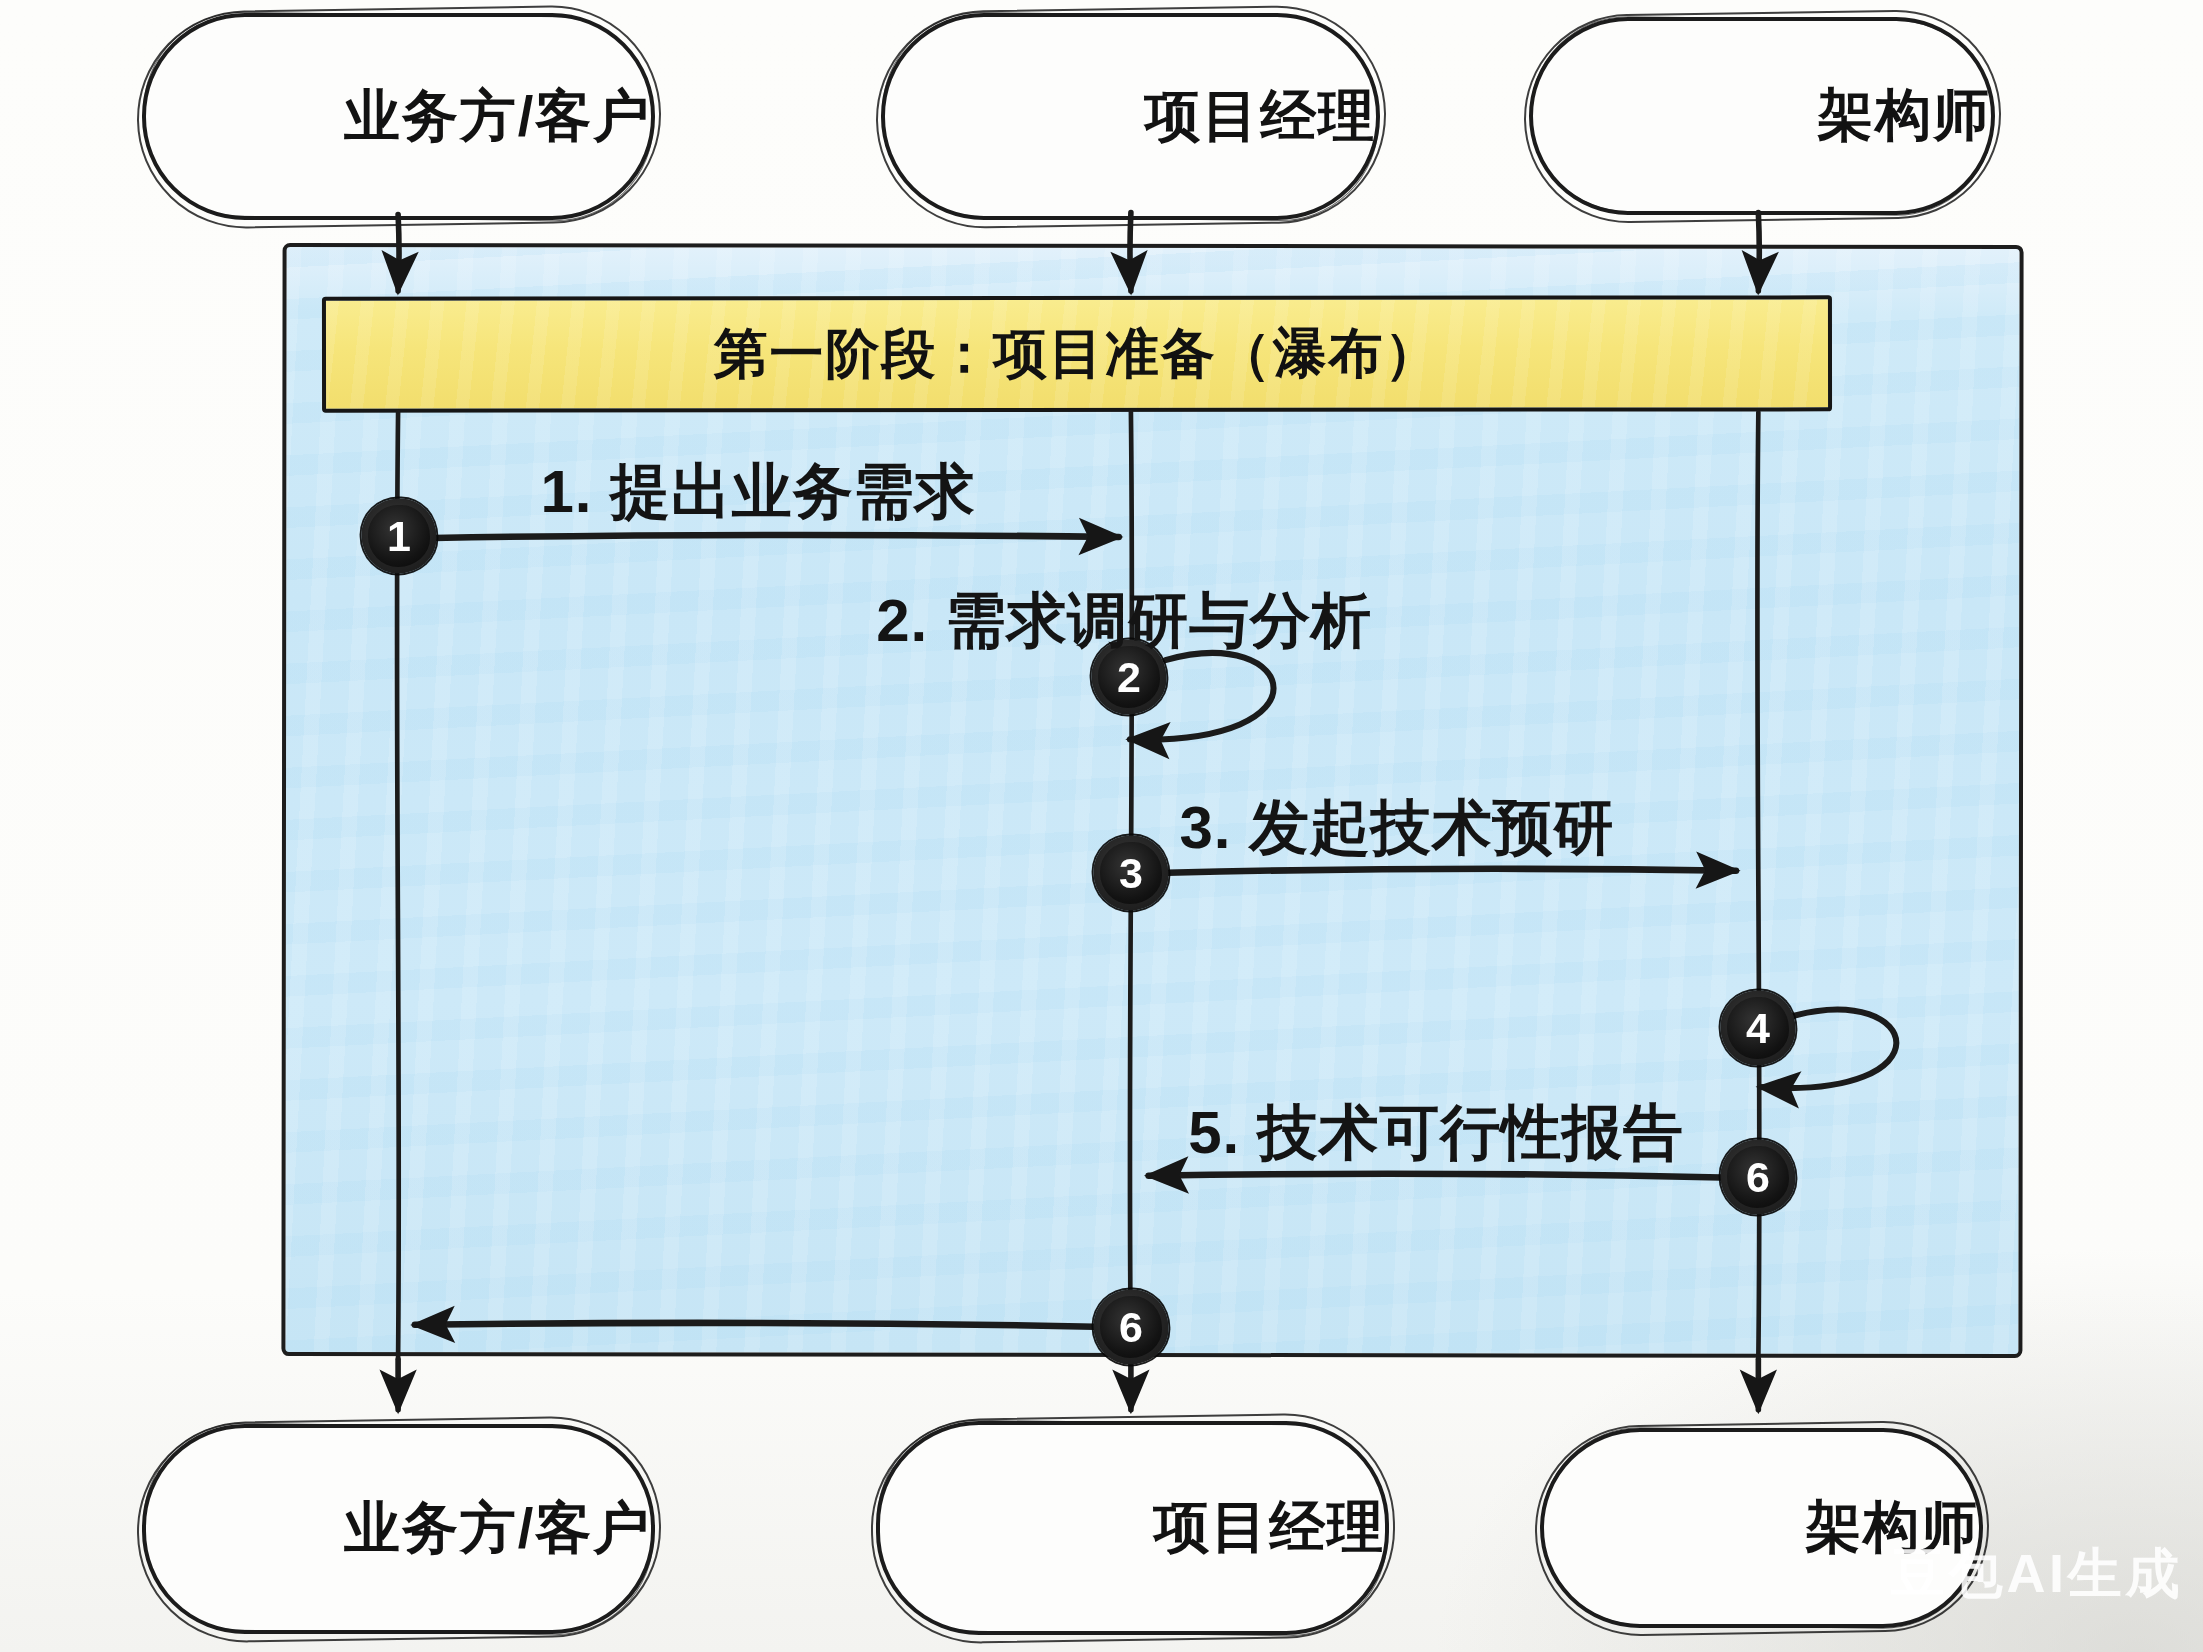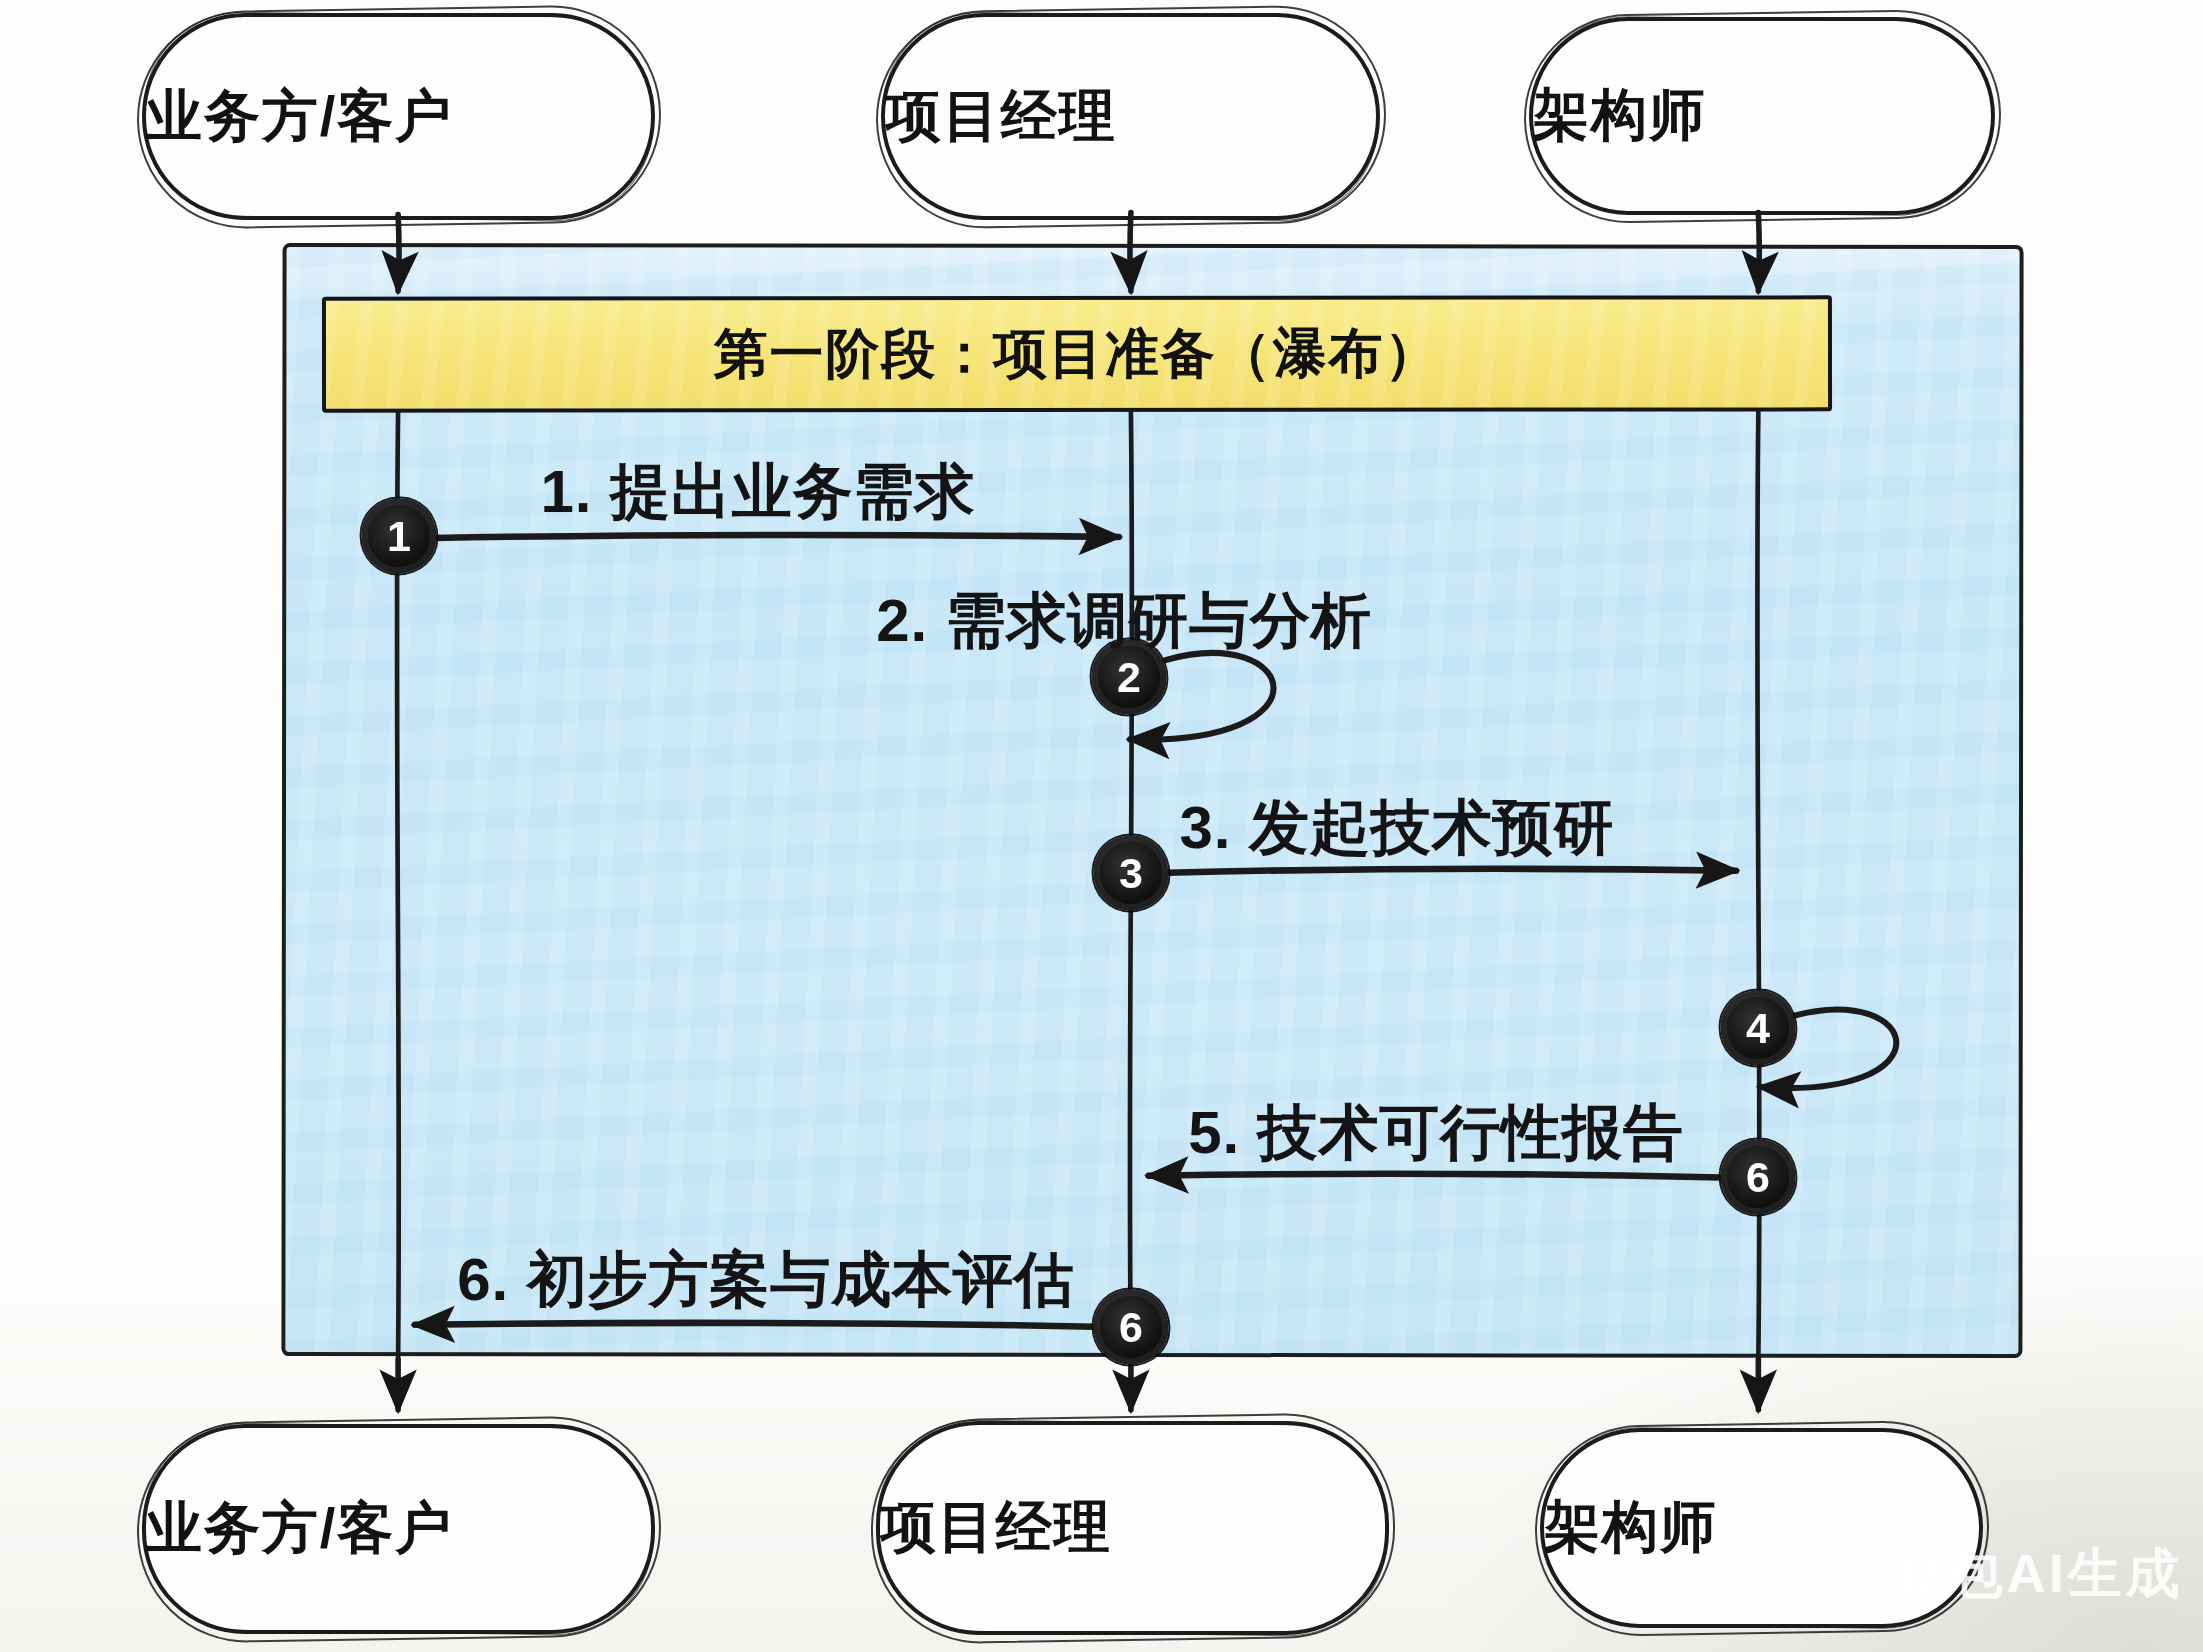--- a/index.html
+++ b/index.html
@@ -31,21 +31,21 @@
     display:flex; align-items:center; justify-content:center;
     font-size:54px; font-weight:700; letter-spacing:1.9px; color:#111;
     background:
       repeating-linear-gradient(96deg, rgba(255,255,255,.10) 0 13px, rgba(0,0,0,0) 13px 35px),
       linear-gradient(180deg,#f9ec8e 0%,#f6e57a 45%,#f2de6d 100%);
   }
 
   
   .actor {
     position:absolute; background:#fdfdfc; border:4.7px solid #1c1c1c; border-radius:103px;
-    display:flex; align-items:center; justify-content:flex-start;
+    display:flex; align-items:center; justify-content:flex-end;
     font-size:56px; font-weight:600; letter-spacing:1.9px; color:#121212;
   }
   .actor::before {
     content:""; position:absolute; inset:-9.3px; border:2.8px solid rgba(28,28,28,.85);
     border-radius:110px; transform:rotate(-.9deg); pointer-events:none;
   }
   .actor::after {
     content:""; position:absolute; inset:-2.8px; border:1.9px solid rgba(28,28,28,.65);
     border-radius:99px; transform:rotate(.8deg); pointer-events:none;
   }
@@ -156,18 +156,17 @@
       <span>6</span>
     </div>
   <div class="badge" style="left:1131px;top:1327px;">
       <span>6</span>
     </div>
 
   <div class="msg-label" style="left:758px;top:492px;">1. 提出业务需求</div>
   <div class="msg-label" style="left:1124px;top:621px;">2. 需求调研与分析</div>
   <div class="msg-label" style="left:1397px;top:828px;">3. 发起技术预研</div>
   <div class="msg-label" style="left:1436px;top:1133px;text-align:center;">5. 技术可行性报告</div>
-  <div class="msg-label" style="left:766px;top:1280px;">6. 初步方案与成本评估</div>
 
   <div class="watermark">豆包AI生成</div>
 
 </div>
 
 
 </body></html>

